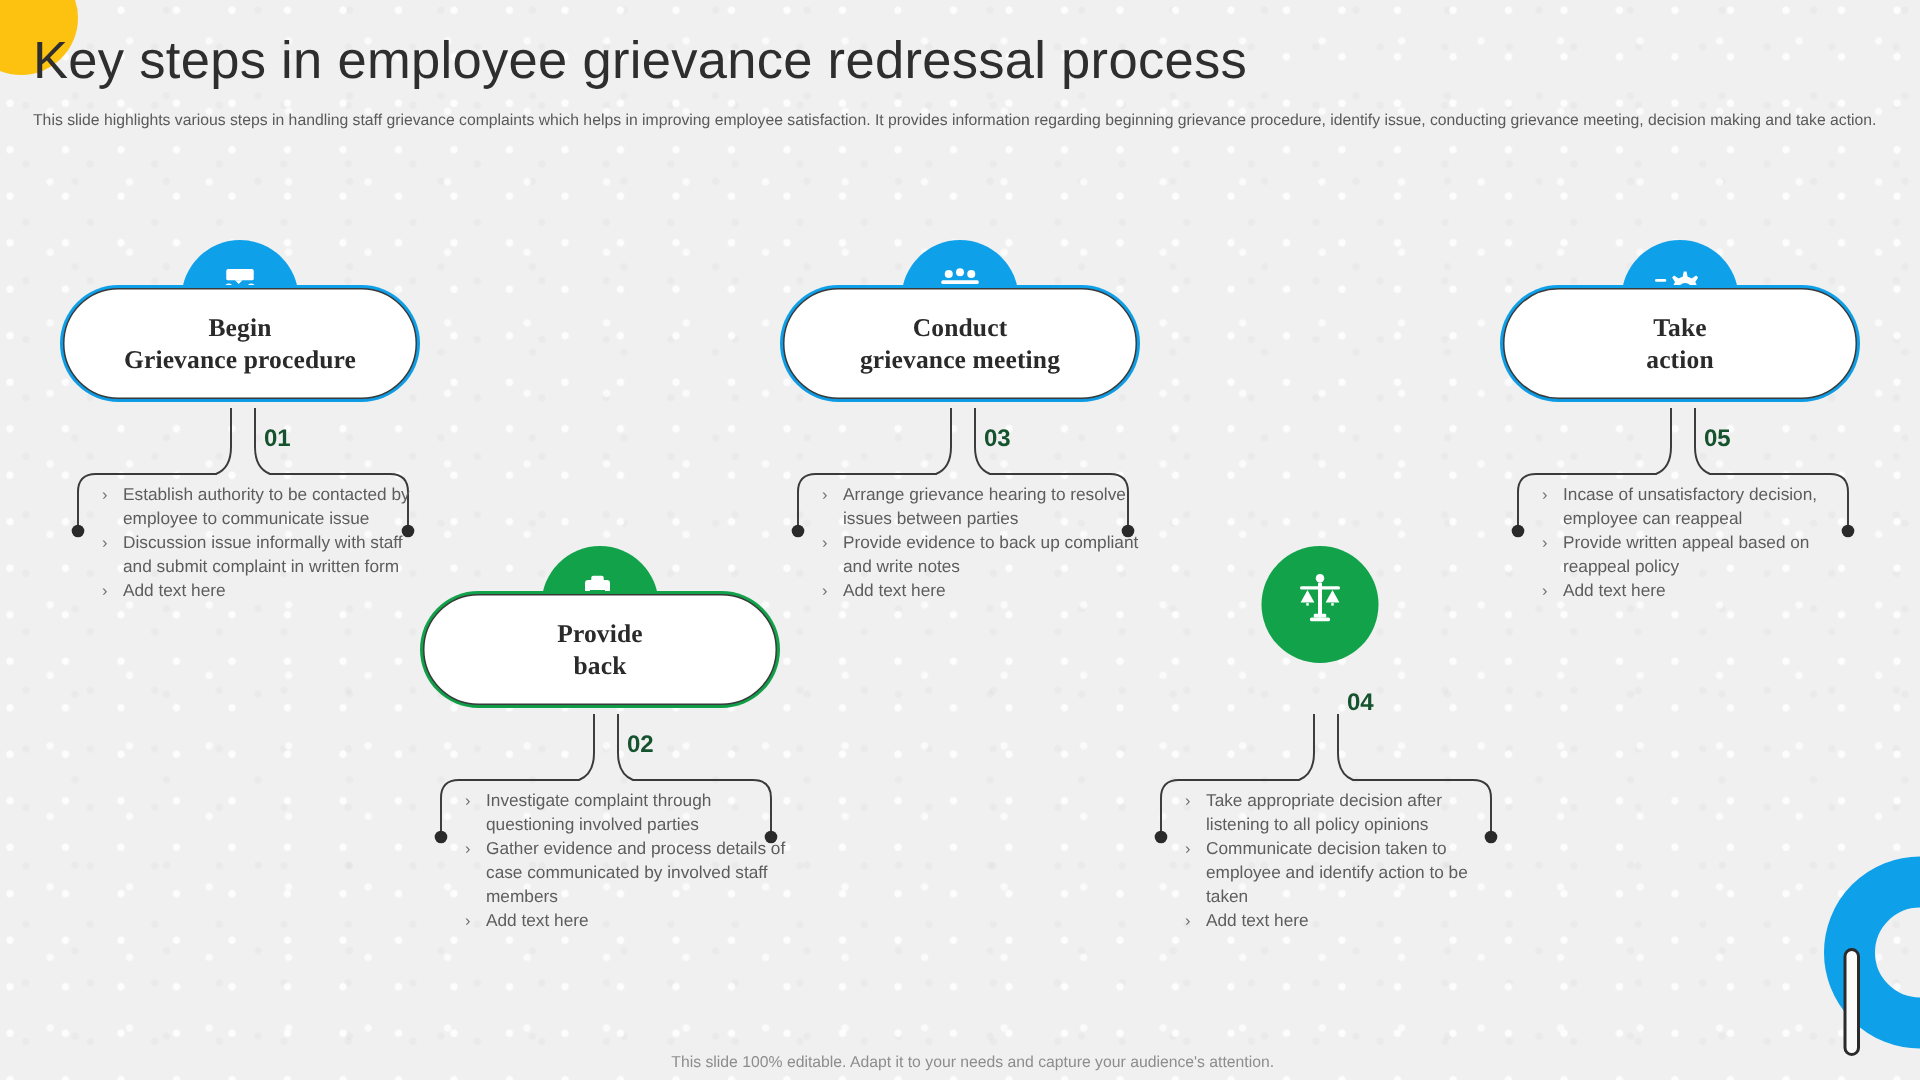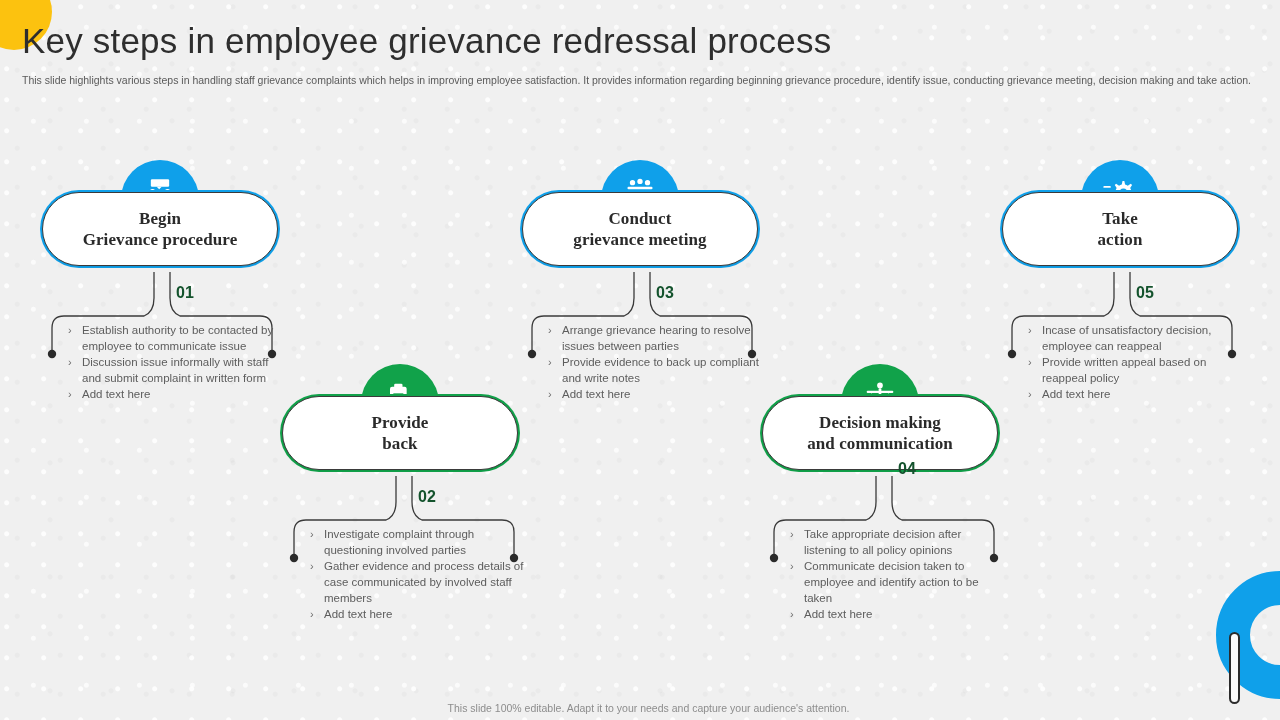--- a/index.html
+++ b/index.html
@@ -319,26 +319,20 @@
         <rect x="22.4" y="10" width="3.2" height="28" rx="1"></rect>
         <rect x="8" y="13" width="32" height="2.6" rx="1.2"></rect>
         <path d="M14 16 L8.5 26 h11 z"></path>
         <path d="M34 16 L28.5 26 h11 z"></path>
         <rect x="13" y="26.5" width="2" height="2"></rect>
         <rect x="33" y="26.5" width="2" height="2"></rect>
         <rect x="16" y="38" width="16" height="3" rx="1.2"></rect>
         <rect x="19" y="35" width="10" height="3" rx="1"></rect>
       </svg>
     </div>
-    <div class="pill">
-      <div class="pill-inner">
-        <span class="ln">Decision making</span>
-        <span class="ln">and communication</span>
-      </div>
-    </div>
   </div>
 
   <div class="bullets" style="left:788px; top:526px; width:216px;">
     <div class="bullet">
       <span class="chev">›</span>
       <span class="btxt">Take appropriate  decision after  listening to all policy opinions</span>
     </div>
     <div class="bullet">
       <span class="chev">›</span>
       <span class="btxt">Communicate  decision taken to employee and identify  action to be taken</span>

